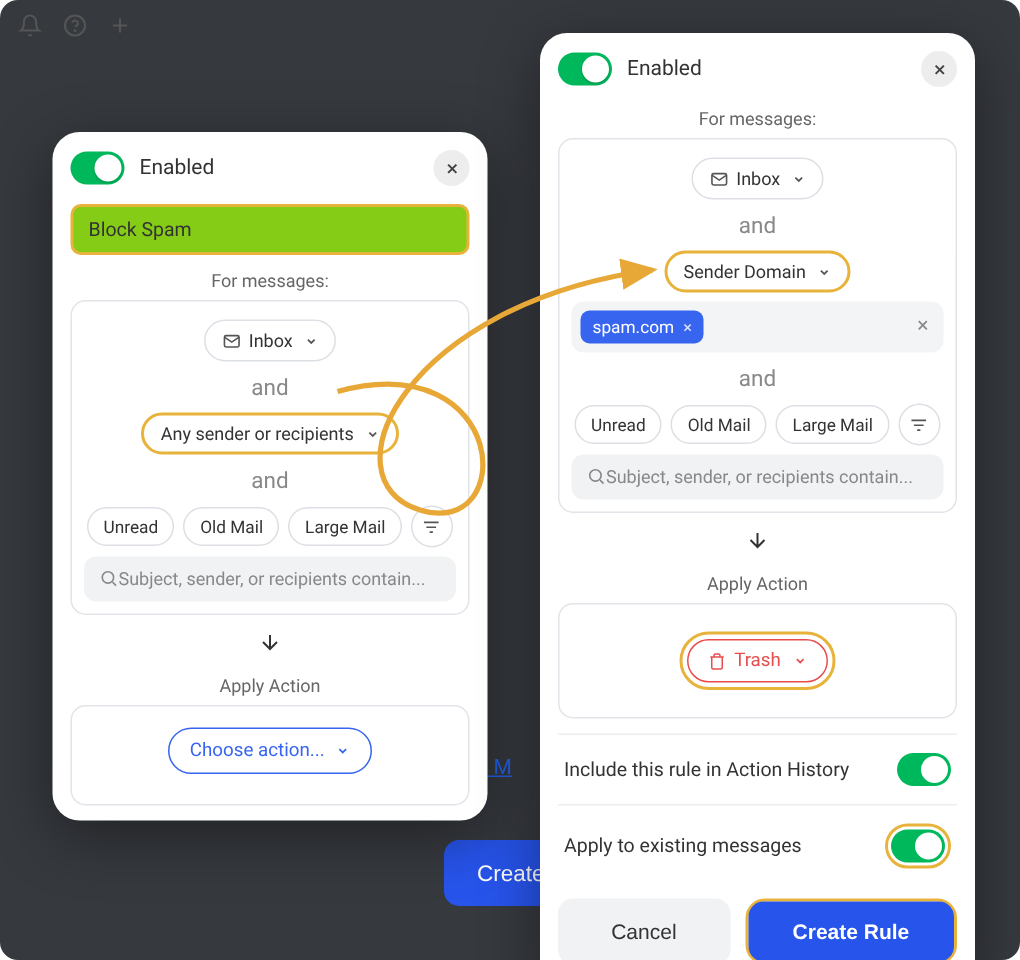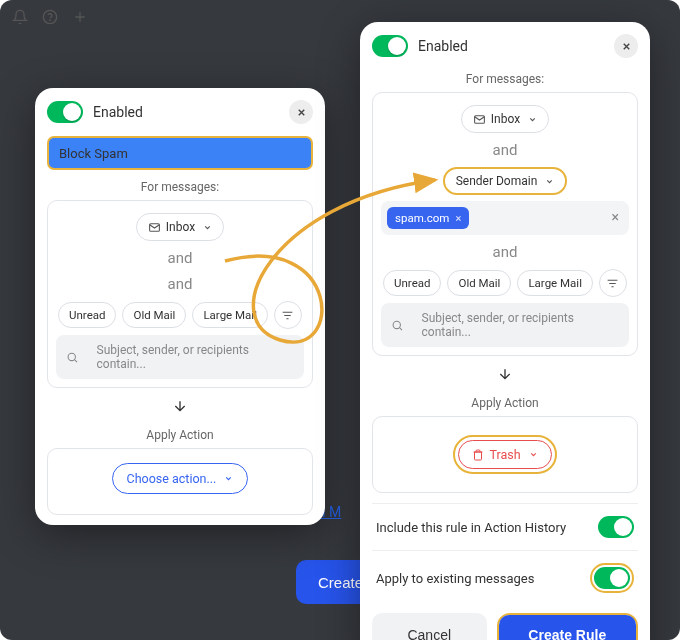--- a/index.html
+++ b/index.html
@@ -16,38 +16,38 @@
 .panel-a { left:35px; top:88px; width:290px; }
 .panel-b { left:360px; top:22px; width:290px; }
 
 .row-top { display:flex; align-items:center; padding:12px 12px 8px 12px; }
 .toggle { width:36px; height:22px; border-radius:11px; background:#00b85c; position:relative; flex-shrink:0; }
 .toggle .knob { position:absolute; right:2px; top:2px; width:18px; height:18px; border-radius:50%; background:#fff; box-shadow:0 1px 2px rgba(0,0,0,0.2); }
 .enabled-label { margin-left:10px; font-size:14px; color:#333; }
 .close { margin-left:auto; width:24px; height:24px; border-radius:12px; background:#ededed; color:#444; display:flex; align-items:center; justify-content:center; flex-shrink:0; }
 .close svg { display:block; }
 
-.rule-name { margin:4px 12px 10px; height:30px; border:2px solid #e8b33a; border-radius:7px; background:#3b82f6; display:flex; align-items:center; padding:0 10px; font-size:13px; color:#333;text-align:center; }
+.rule-name { margin:4px 12px 10px; height:30px; border:2px solid #e8b33a; border-radius:7px; background:#84cc16; display:flex; align-items:center; padding:0 10px; font-size:13px; color:#333;text-align:center; }
 
 .section-label { font-size:12px; color:#666; text-align:center; margin:6px 0; }
 
 .card { margin:0 12px 8px; border:1px solid #e1e4e8; border-radius:10px; padding:8px 8px; }
 
 .pill { display:inline-flex; align-items:center; gap:5px; padding:6px 11px; border:1px solid #dcdfe4; border-radius:18px; font-size:12px; color:#333; background:#fff; }
 .pill svg { display:block; }
 .center-row { text-align:center; margin:4px 0; }
 .and { font-size:15px; color:#888; text-align:center; margin:8px 0; }
 .hl { border:2px solid #e8b33a; border-radius:18px; padding:5px 11px; }
 .chevron { margin-left:3px; }
 
 .chips-row { display:flex; align-items:center; gap:6px; justify-content:center; margin:4px 0 6px; flex-wrap:wrap; }
 .chip { border:1px solid #dcdfe4; border-radius:16px; padding:5px 10px; font-size:11.5px; color:#333; }
 .chip-icon { border:1px solid #dcdfe4; border-radius:50%; width:26px; height:26px; display:flex; align-items:center; justify-content:center; color:#555; }
 
-.search-row { background:#f0f2f4; border-radius:8px; padding:8px 10px; display:flex; align-items:center; gap:18px; color:#888; font-size:12px; margin-top:6px; }
+.search-row { background:#f0f2f4; border-radius:8px; padding:8px 10px; display:flex; align-items:flex-start; gap:0; color:#888; font-size:12px; margin-top:6px; }
 
 .arrow-down { text-align:center; margin:10px 0; color:#555; }
 
 .action-card { margin:0 12px 10px; border:1px solid #e1e4e8; border-radius:10px; padding:10px 16px 16px; }
 .blue-pill { display:inline-flex; align-items:center; gap:5px; padding:7px 14px; border:1.5px solid #3765f0; color:#3765f0; border-radius:18px; font-size:12.5px; background:#fff; }
 
 .sender-block { background:#f3f4f6; border-radius:8px; padding:6px; margin:6px 0 0; text-align:left; }
 .tag { display:inline-flex; align-items:center; gap:6px; background:#3765f0; color:#fff; border-radius:6px; padding:4px 8px; font-size:11.5px; }
 .tag .x { font-size:11px; opacity:0.85; }
 .sender-close { float:right; color:#888; font-size:14px; margin-right:4px; margin-top:2px; }
@@ -125,20 +125,28 @@
               <rect x="3" y="5" width="18" height="14" rx="2"></rect>
               <path d="m3 7 9 6 9-6"></path>
             </svg>
           <span>Inbox</span>
           <svg class="chevron" width="9" height="9" viewBox="0 0 24 24" fill="none" stroke="#555" stroke-width="3">
               <path d="m6 9 6 6 6-6"></path>
             </svg>
         </span>
       </div>
       <div class="and">and</div>
+      <div class="center-row">
+        <span class="pill hl">
+          <span>Any sender or recipients</span>
+          <svg class="chevron" width="9" height="9" viewBox="0 0 24 24" fill="none" stroke="#555" stroke-width="3">
+              <path d="m6 9 6 6 6-6"></path>
+            </svg>
+        </span>
+      </div>
       <div class="and">and</div>
       <div class="chips-row">
         <span class="chip">Unread</span>
         <span class="chip">Old Mail</span>
         <span class="chip">Large Mail</span>
         <span class="chip-icon">
             <svg width="13" height="13" viewBox="0 0 24 24" fill="none" stroke="#555" stroke-width="2">
               <path d="M3 6h18M6 12h12M10 18h4"></path>
             </svg>
           </span>

